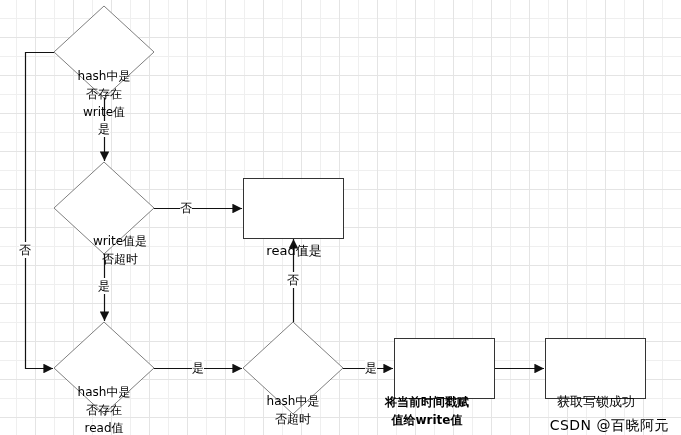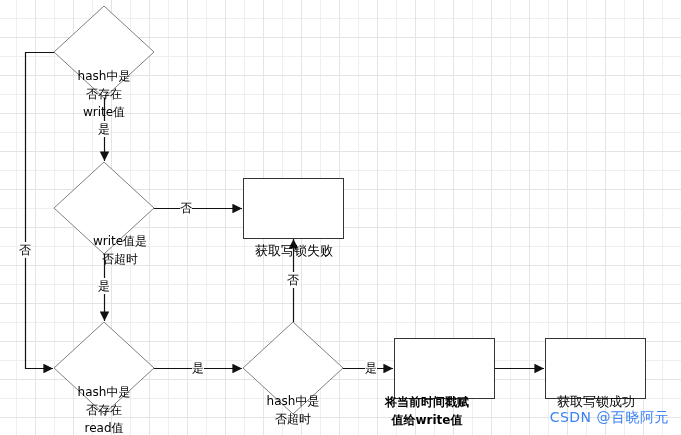--- a/index.html
+++ b/index.html
@@ -20,22 +20,22 @@
     position: absolute; display: flex; align-items: center; justify-content: center;
     text-align: center; font-size: 12px; line-height: 18px; color: #000;
     white-space: pre-line;
     margin-top: 42px;
   }
   .edge-label {
     position: absolute; font-size: 12px; line-height: 14px; color: #000;
     background: #fff; padding: 1px 0; transform: translate(-50%, -50%);
   }
   .watermark {
-    position: absolute; right: 12px; bottom: 8px;
-    font-size: 14px; color: #3b82f6; letter-spacing: 0.5px;
+    position: absolute; right: 12px; bottom: 0;
+    font-size: 14px; color: #000000; letter-spacing: 0.5px;
   }
 </style>
 </head>
 <body>
 
 <svg id="flow" width="681" height="435">
   <defs>
     <marker id="arrow" viewBox="0 0 10 10" refX="10" refY="5" markerWidth="8" markerHeight="8" orient="auto-start-reverse">
       <path d="M0,0 L10,5 L0,10 z" fill="#111"></path>
     </marker>
@@ -63,21 +63,21 @@
 <div class="node-text" style="left:64px; top:22px; width:80px; height:60px;">hash中是
 否存在
 write值</div>
 <div class="node-text" style="left:80px; top:188px; width:80px; height:40px;">write值是
 否超时</div>
 <div class="node-text" style="left:64px; top:338px; width:80px; height:60px;">hash中是
 否存在
 read值</div>
 <div class="node-text" style="left:253px; top:348px; width:80px; height:40px;">hash中是
 否超时</div>
-<div class="node-text" style="left:244px; top:179px; width:100px; height:60px; font-size:13px;">获取写锁失败</div>
+<div class="node-text" style="left:244px; top:179px; width:100px; height:60px; font-size:13px;">read值是</div>
 <div class="node-text" style="left:377px; top:339px; width:100px; height:60px;font-weight:bold;">将当前时间戳赋
 值给write值</div>
 <div class="node-text" style="left:546px; top:330px; width:100px; height:60px; font-size:13px;">获取写锁成功</div>
 
 <span class="edge-label" style="left:104px; top:129px;">是</span>
 <span class="edge-label" style="left:25px; top:250px;">否</span>
 <span class="edge-label" style="left:186px; top:208px;">否</span>
 <span class="edge-label" style="left:104px; top:286px;">是</span>
 <span class="edge-label" style="left:198px; top:368px;">是</span>
 <span class="edge-label" style="left:293px; top:280px;">否</span>

